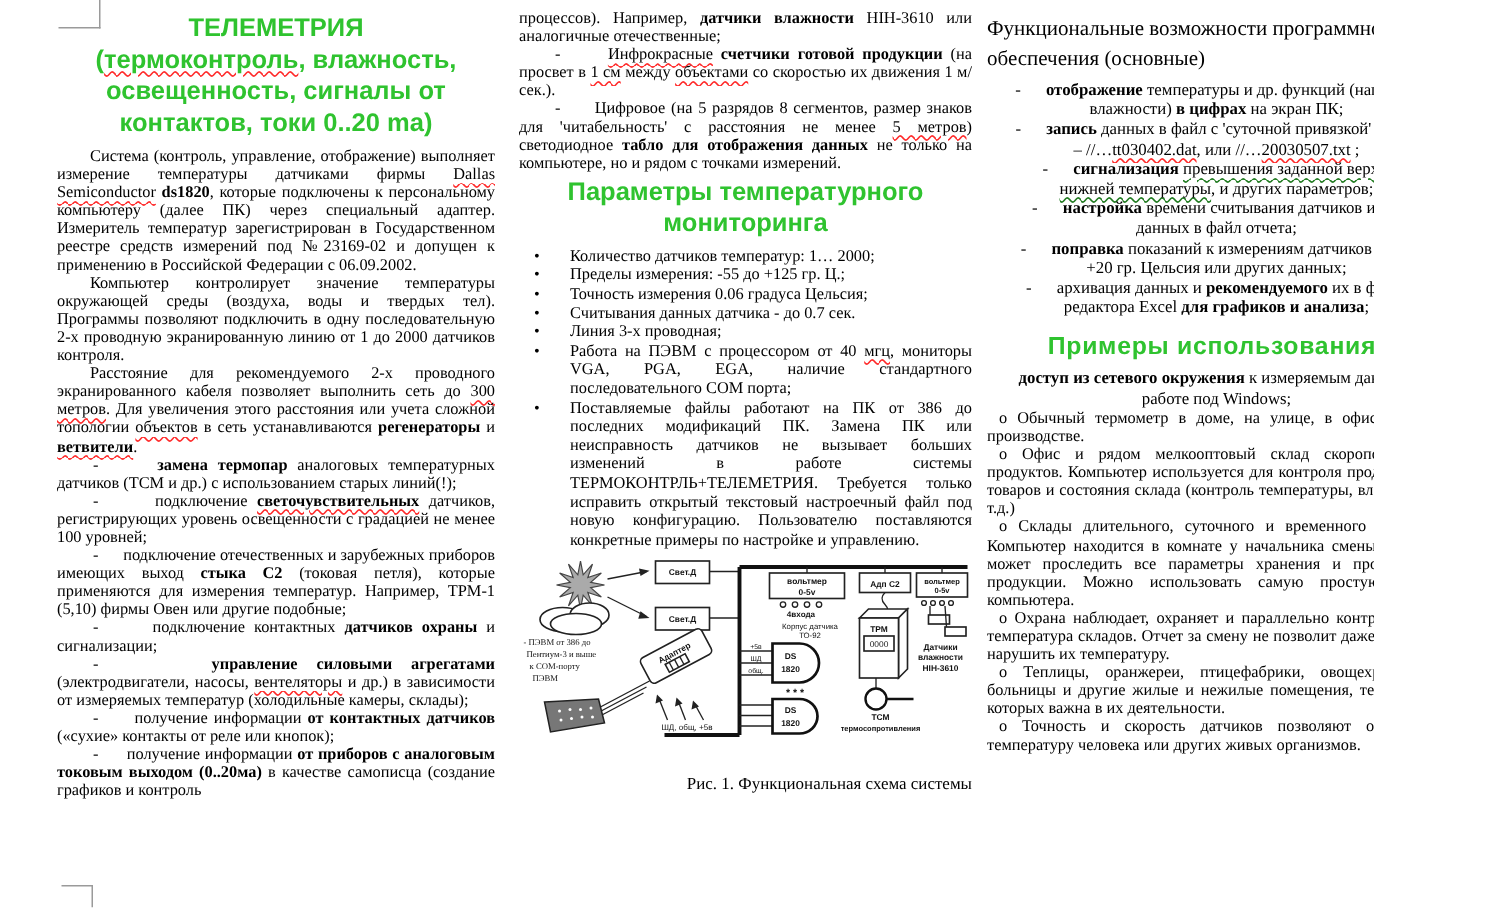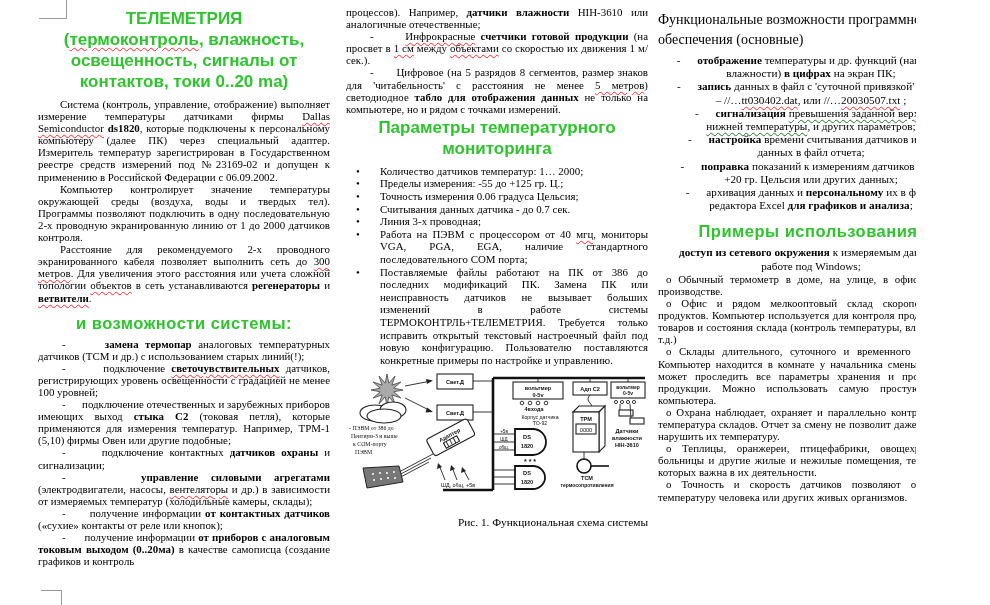--- a/index.html
+++ b/index.html
@@ -54,21 +54,20 @@
   <div class="corner" id="corner-bl"></div>
   <div class="corner" id="corner-tr"></div>
   <div class="corner" id="corner-br"></div>
 
   <div class="col" id="col-left">
       <div class="blk h1"><span>ТЕЛЕМЕТРИЯ
 (</span><span class="w-red">термоконтроль</span><span>, влажность, освещенность, сигналы от контактов, токи 0..20 ma)</span></div>
       <div class="blk p"><span>Система (контроль, управление, отображение) выполняет измерение температуры датчиками фирмы </span><span class="w-red">Dallas</span><span> </span><span class="w-red">Semiconductor</span><span> </span><span class="b">ds1820</span><span>, которые подключены к персональному компьютеру (далее ПК) через специальный адаптер. Измеритель температур зарегистрирован в  Государственном реестре средств измерений под №23169-02 и допущен к применению в Российской Федерации с 06.09.2002.</span></div>
       <div class="blk p"><span>Компьютер контролирует значение  температуры окружающей среды (воздуха, воды и твердых тел). Программы позволяют подключить в одну последовательную 2-х проводную экранированную линию от 1 до 2000 датчиков контроля.</span></div>
       <div class="blk p"><span>Расстояние для рекомендуемого 2-х проводного экранированного кабеля  позволяет выполнить сеть до </span><span class="w-red">300 метров</span><span>. Для увеличения этого расстояния или учета  сложной  топологии </span><span class="w-red">объектов</span><span>  в сеть устанавливаются </span><span class="b">регенераторы</span><span> и </span><span class="b w-red">ветвители</span><span>.</span></div>
-      <div class="blk h2"><span>и возможности системы:</span></div>
       <div class="blk dash"><span class="mk">-</span>&nbsp;&nbsp;&nbsp;&nbsp;&nbsp;&nbsp;<span class="b">замена</span><span>  </span><span class="b">термопар</span><span>  аналоговых температурных датчиков (ТСМ и др.) </span><span class="i">с использованием старых линий(!)</span><span>;</span></div>
       <div class="blk dash"><span class="mk">-</span>&nbsp;&nbsp;&nbsp;&nbsp;&nbsp;&nbsp;<span>подключение </span><span class="b w-red">светочувствительных</span><span> датчиков, регистрирующих уровень освещенности с градацией не менее  100 уровней;</span></div>
       <div class="blk dash"><span class="mk">-</span>&nbsp;&nbsp;&nbsp;&nbsp;&nbsp;&nbsp;<span>подключение отечественных и зарубежных приборов имеющих выход </span><span class="b">стыка С2</span><span> (токовая петля), которые применяются для измерения температур. Например, ТРМ-1 (5,10)  фирмы Овен или другие подобные;</span></div>
       <div class="blk dash"><span class="mk">-</span>&nbsp;&nbsp;&nbsp;&nbsp;&nbsp;&nbsp;<span>подключение контактных </span><span class="b">датчиков охраны</span><span> и сигнализации;</span></div>
       <div class="blk dash"><span class="mk">-</span>&nbsp;&nbsp;&nbsp;&nbsp;&nbsp;&nbsp;<span class="b">управление силовыми агрегатами</span><span> (электродвигатели, насосы, </span><span class="w-red">вентеляторы</span><span> и др.) в зависимости от измеряемых температур </span><span class="i">(холодильные камеры, склады)</span><span>;</span></div>
       <div class="blk dash"><span class="mk">-</span>&nbsp;&nbsp;&nbsp;&nbsp;&nbsp;&nbsp;<span>получение информации </span><span class="b">от  контактных датчиков</span><span> («сухие» контакты от реле или кнопок);</span></div>
       <div class="blk dash"><span class="mk">-</span>&nbsp;&nbsp;&nbsp;&nbsp;&nbsp;&nbsp;<span>получение информации </span><span class="b">от приборов с аналоговым токовым выходом (0..20ма)</span><span> в качестве самописца </span><span class="i">(создание графиков и контроль</span></div>
     </div>
 
   <div class="col" id="col-middle">
@@ -241,21 +240,21 @@
     </div>
   </div>
 
   <div class="col" id="col-right">
       <div class="blk h1sm"><span>Функциональные возможности программного обеспечения (основные)</span></div>
       <div class="blk feat"><span class="mk">-</span>&nbsp;&nbsp;&nbsp;&nbsp;&nbsp;&nbsp;<span class="b">отображение</span><span> температуры и др.  функций (напряжения, влажности) </span><span class="b">в цифрах</span><span> на экран ПК;</span></div>
       <div class="blk feat"><span class="mk">-</span>&nbsp;&nbsp;&nbsp;&nbsp;&nbsp;&nbsp;<span class="b">запись</span><span> данных в файл с 'суточной привязкой' например – //…</span><span class="w-red">tt030402.dat</span><span>, или //…</span><span class="w-red">20030507.txt</span><span> ;</span></div>
       <div class="blk feat"><span class="mk">-</span>&nbsp;&nbsp;&nbsp;&nbsp;&nbsp;&nbsp;<span class="b">сигнализация</span><span> </span><span class="w-green">превышения заданной верхней и нижней температуры</span><span>, и других параметров;</span></div>
       <div class="blk feat"><span class="mk">-</span>&nbsp;&nbsp;&nbsp;&nbsp;&nbsp;&nbsp;<span class="b">настройка</span><span> времени считывания датчиков и записи данных в файл отчета;</span></div>
       <div class="blk feat"><span class="mk">-</span>&nbsp;&nbsp;&nbsp;&nbsp;&nbsp;&nbsp;<span class="b">поправка</span><span> показаний к измерениям датчиков от -20 до +20 гр. Цельсия или других данных;</span></div>
-      <div class="blk feat"><span class="mk">-</span>&nbsp;&nbsp;&nbsp;&nbsp;&nbsp;&nbsp;<span>архивация данных и  </span><span class="b">персональному</span><span> их в форматах редактора Excel </span><span class="b">для графиков и анализа</span><span>;</span></div>
+      <div class="blk feat"><span class="mk">-</span>&nbsp;&nbsp;&nbsp;&nbsp;&nbsp;&nbsp;<span>архивация данных и  </span><span class="b">рекомендуемого</span><span> их в форматах редактора Excel </span><span class="b">для графиков и анализа</span><span>;</span></div>
       <div class="blk h2"><span>Примеры использования:</span></div>
       <div class="blk feat"><span class="b">доступ из сетевого окружения</span><span> к измеряемым данным при работе под Windows;</span></div>
       <div class="blk oitem"><span class="mk">o</span>&nbsp;<span>Обычный термометр в доме, на улице, в офисе или на производстве.</span></div>
       <div class="blk oitem"><span class="mk">o</span>&nbsp;<span>Офис и рядом мелкооптовый склад скоропортящихся продуктов. Компьютер используется для контроля продаж, учета товаров и состояния склада (контроль температуры, влажности и т.д.)</span></div>
       <div class="blk oitem"><span class="mk">o</span>&nbsp;<span>Склады длительного, суточного и временного хранения. Компьютер находится в комнате у начальника смены, который может проследить все параметры хранения и производства продукции. Можно использовать самую простую модель компьютера.</span></div>
       <div class="blk oitem"><span class="mk">o</span>&nbsp;<span>Охрана наблюдает, охраняет  и параллельно контролируется температура складов. Отчет за смену не позволит  даже временно нарушить их температуру.</span></div>
       <div class="blk oitem"><span class="mk">o</span>&nbsp;<span>Теплицы, оранжереи, птицефабрики, овощехранилища,  больницы и другие жилые и нежилые помещения, температура которых важна  в их деятельности.</span></div>
       <div class="blk oitem"><span class="mk">o</span>&nbsp;<span>Точность и скорость датчиков позволяют оценить и температуру человека или других живых организмов.</span></div>
     </div>
 

